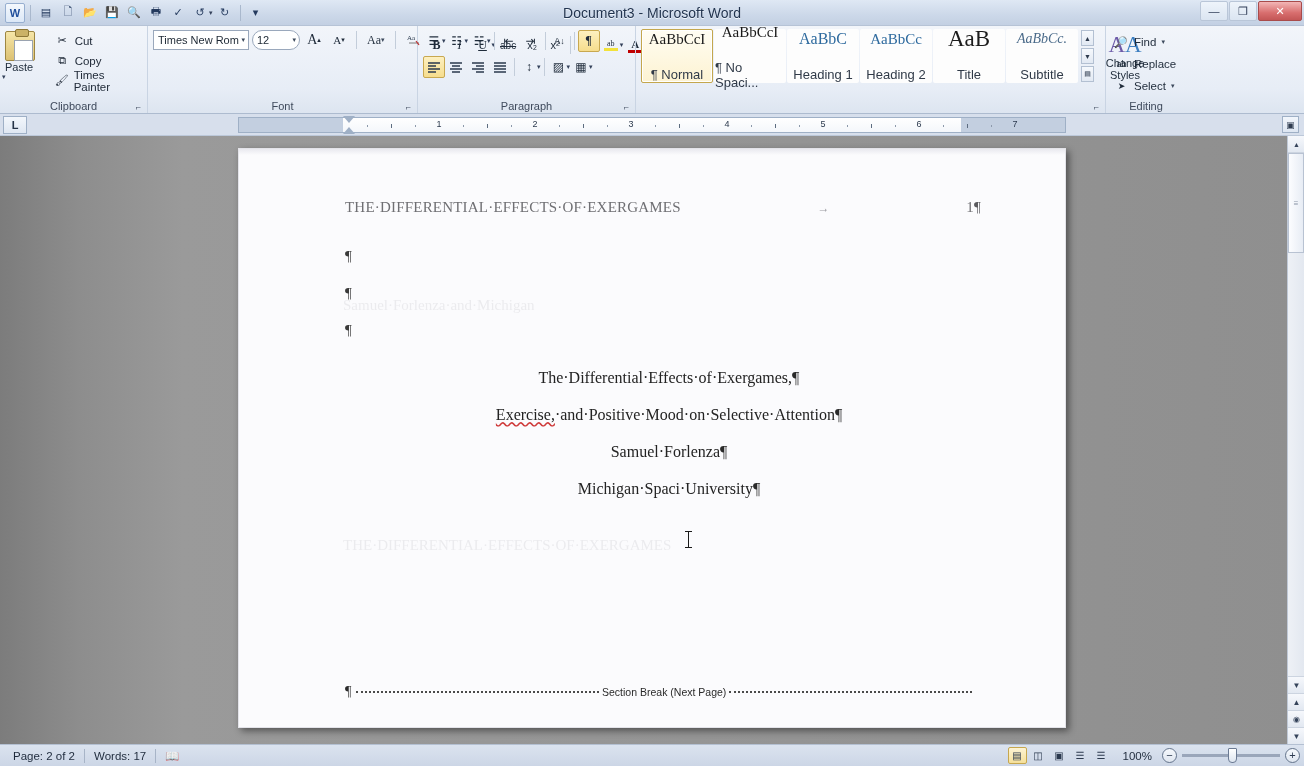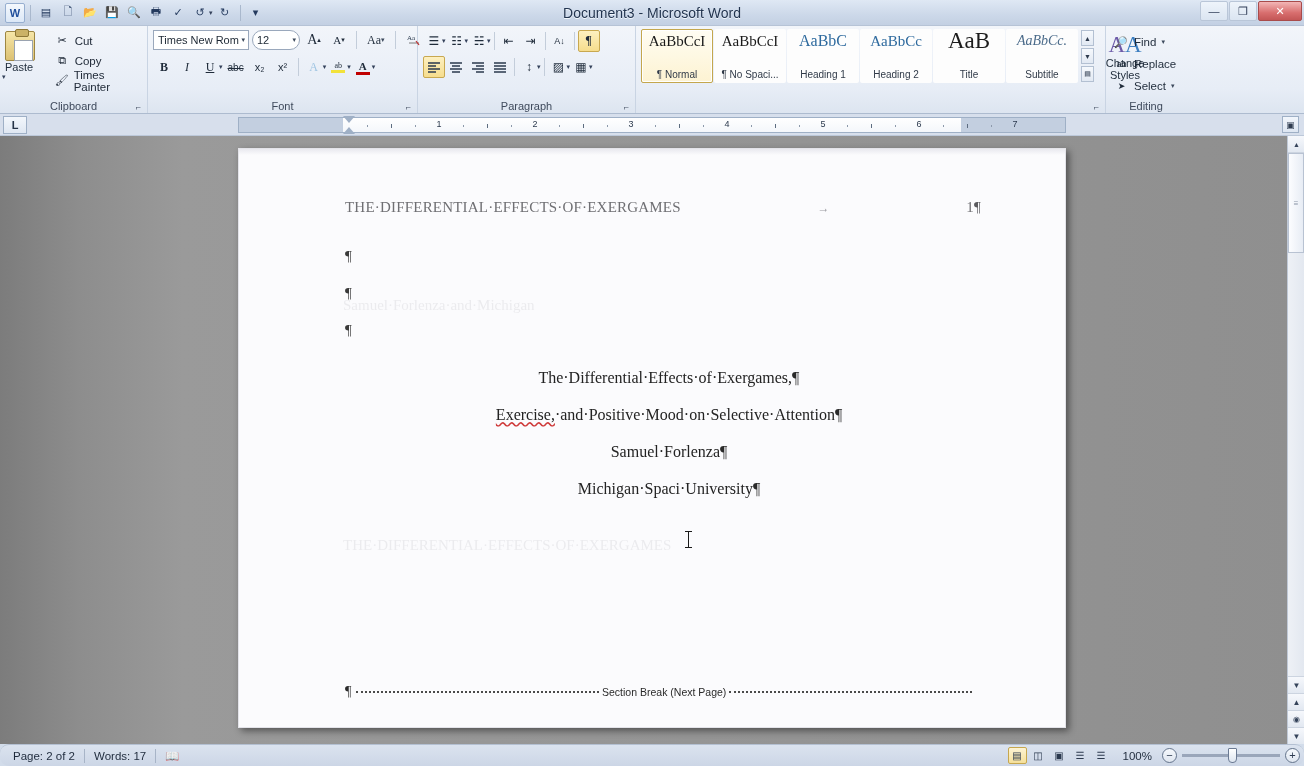--- a/index.html
+++ b/index.html
@@ -214,21 +214,21 @@
     box-shadow: inset 0 0 0 1px #fff;
   }
   .stylesample {
     font-family: "Liberation Serif", serif;
     font-size: 15px; color: #1a1a1a; line-height: 18px;
   }
   .stylesample.h1 { font-size: 16px; color: #2e6a9e; }
   .stylesample.h2 { font-size: 15px; color: #2e6a9e; }
   .stylesample.title { font-size: 23px; color: #1d1d1d; letter-spacing: 0px; }
   .stylesample.subtitle { font-size: 14px; color: #4b6b8a; font-style: italic; }
-  .stylename { font-size: 10px; color: #303a48; margin-top: 19px; }
+  .stylename { font-size: 13px; color: #303a48; margin-top: 19px; }
   .gallerynav {
     display: flex; flex-direction: column; justify-content: space-between;
     margin-left: 2px; padding: 1px 0;
   }
   .navbtn {
     width: 13px; height: 16px;
     border: 1px solid #b3c0d2; background: linear-gradient(180deg,#f6f9fd,#e2e9f3);
     font-size: 7px; color: #2d3a4d;
     display: flex; align-items: center; justify-content: center;
   }
@@ -406,21 +406,20 @@
   }
 
   
   .statusbar {
     height: 22px;
     background: linear-gradient(180deg,#dbe3ef,#ccd6e6);
     border-top: 1px solid #b4c0d2;
     display: flex; align-items: center;
     font-size: 11.5px; color: #1f2b3c;
     padding: 0 4px;
-    border-radius: 9px;
   }
   .sbitem { padding: 0 9px; height: 18px; line-height: 18px; }
   .sbdiv { width: 1px; height: 14px; background: #a7b4c7; }
   .sbspacer { flex: 1; }
   .viewbtns { display: flex; align-items: center; gap: 2px; }
   .vbtn {
     width: 19px; height: 17px;
     display: flex; align-items: center; justify-content: center;
     font-size: 10px; color: #2b394e;
     border: 1px solid transparent; border-radius: 2px;
@@ -504,21 +503,21 @@
               <span>Times Painter</span>
             </div>
           </div>
         </div>
       </div>
       <div class="glabel">Clipboard</div>
       <div class="dlauncher">⌐</div>
     </div>
 
     <div class="group fontgroup">
-      <div class="grows" style="flex-direction:column;">
+      <div class="grows" style="flex-direction:row;">
         <div class="fgrow1">
           <div class="combo fontname">
             <span>Times New Rom</span>
             <span class="caret">▾</span>
           </div>
           <div class="combo fontsize">
             <span>12</span>
             <span class="caret">▾</span>
           </div>
           <div class="tbtn">

